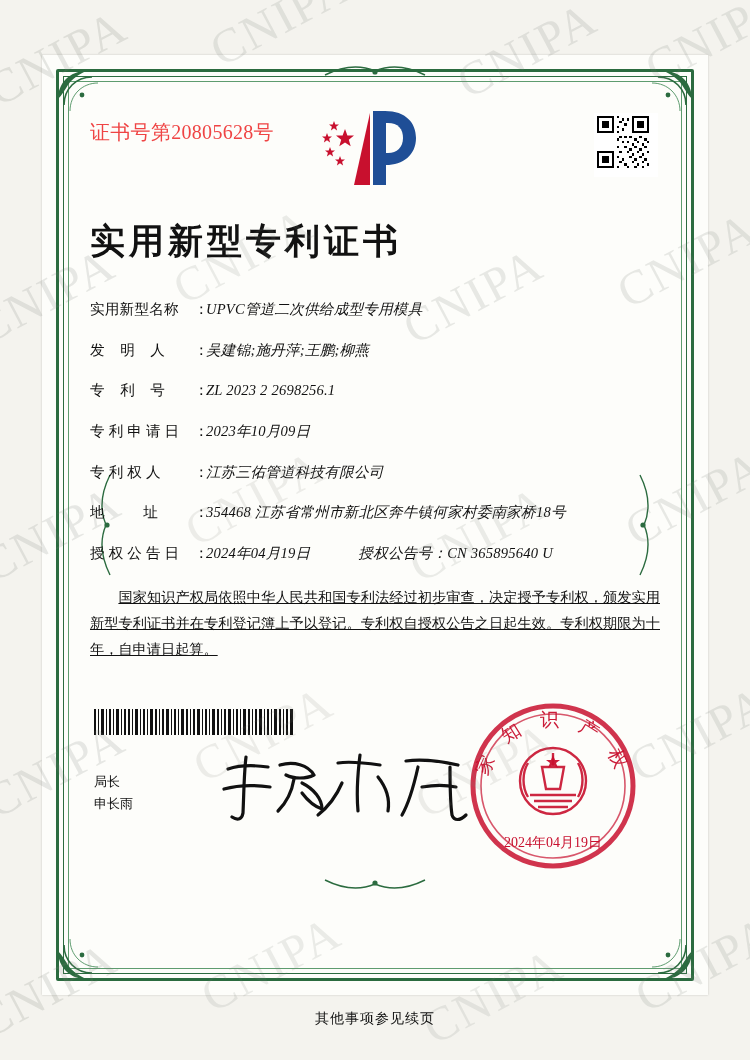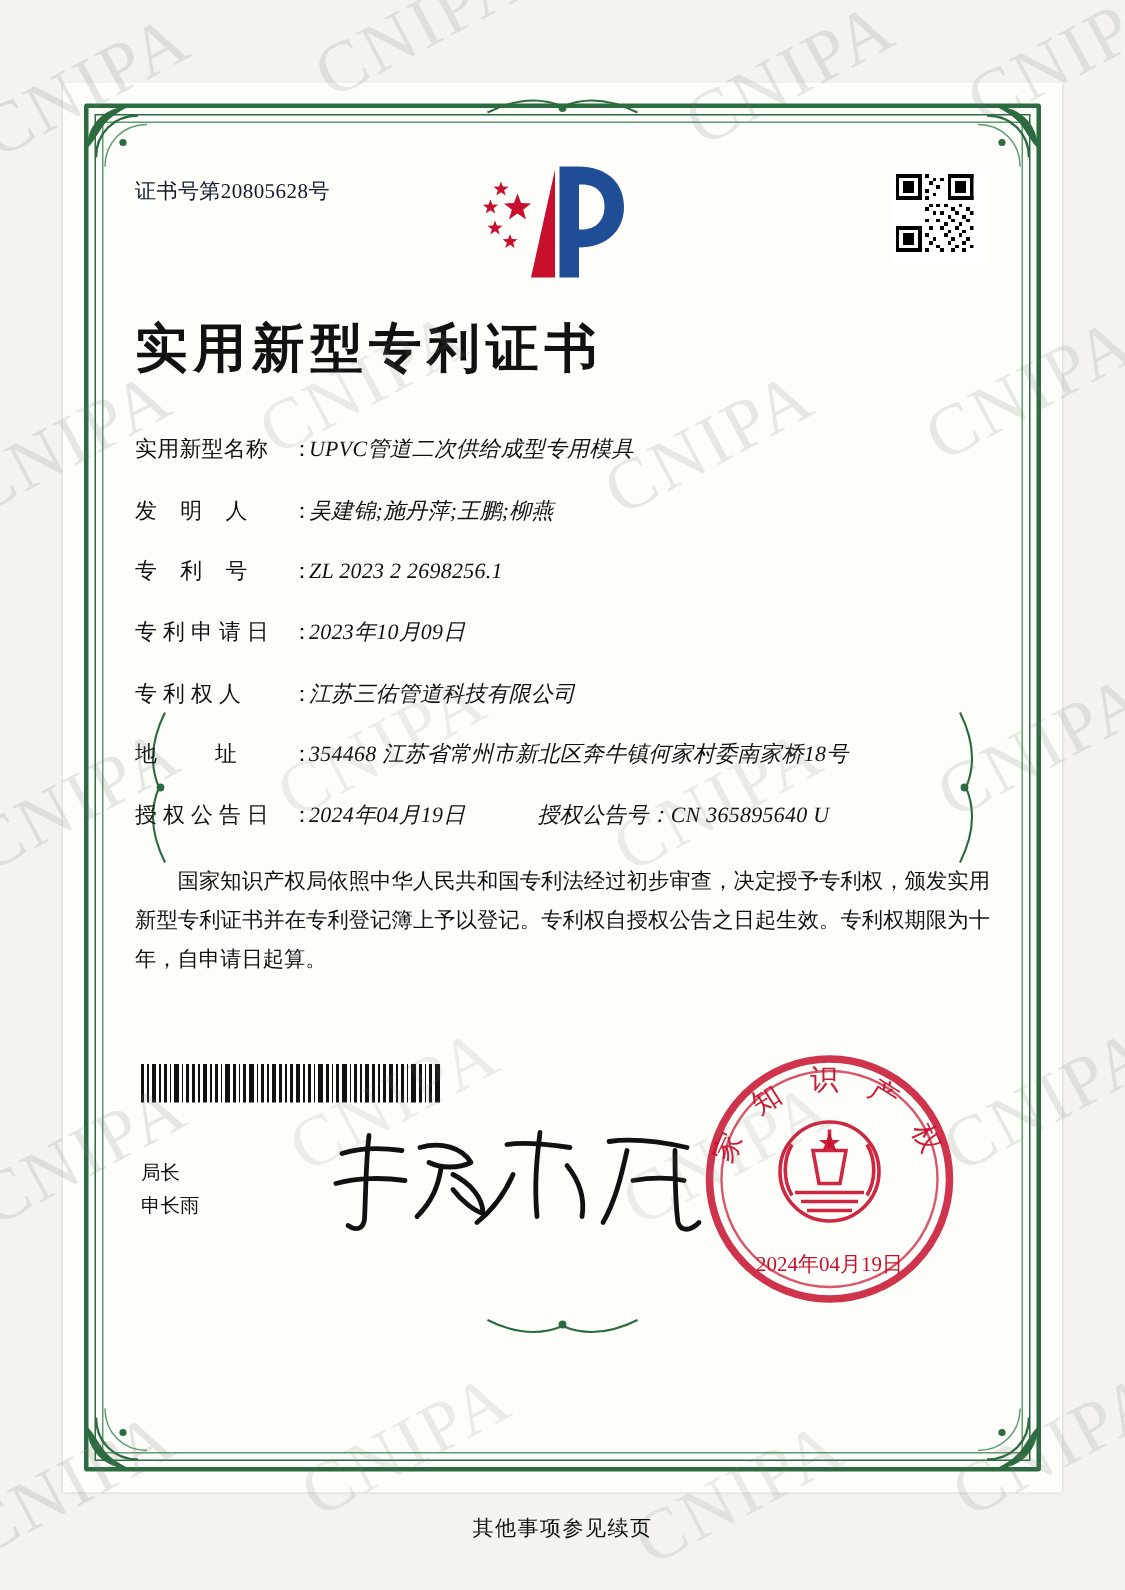--- a/index.html
+++ b/index.html
@@ -81,22 +81,22 @@
 
   
   .content {
     position: absolute;
     left: 48px;
     top: 50px;
     right: 48px;
     bottom: 40px;
   }
   .cert-no {
-    font-size: 14px;
-    color: #0f172a;
+    font-size: 20px;
+    color: #ef4444;
     letter-spacing: 0.3px;
     margin-top: 14px;
   }
   .qr {
     position: absolute;
     right: 2px;
     top: 8px;
     width: 58px;
     height: 58px;
     background: #fff;
@@ -154,20 +154,21 @@
   .f-label2 {
     margin-left: 48px;
     white-space: pre;
     letter-spacing: 0.2px;
   }
   .paras {
     font-size: 14.2px;
     line-height: 1.85;
     color: #111;
     text-align: justify;
+    text-decoration: underline;
   }
   .paras p {
     margin: 0 0 6px 0;
     text-indent: 2em;
   }
   
   .bottom {
     position: absolute;
     left: 0;
     right: 0;

